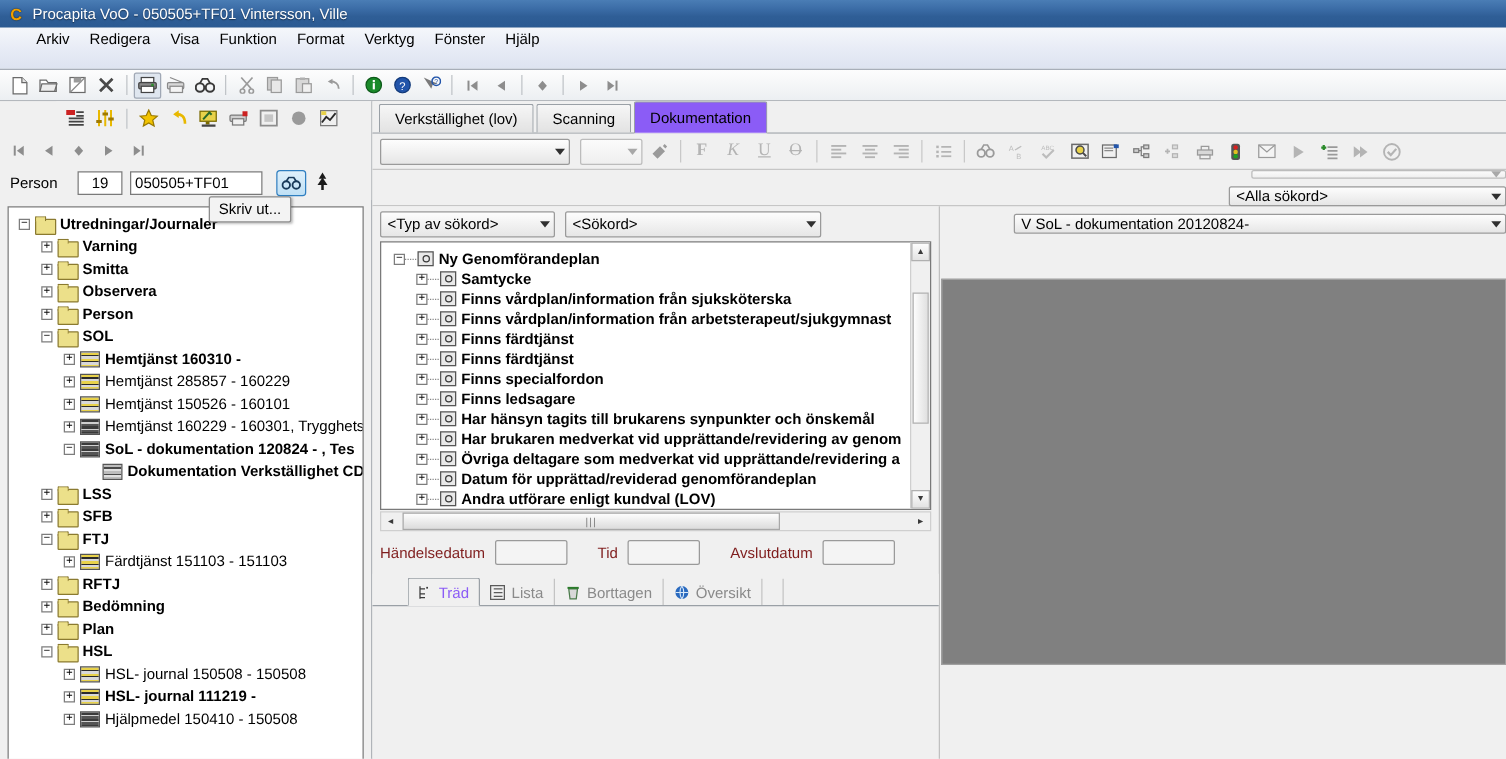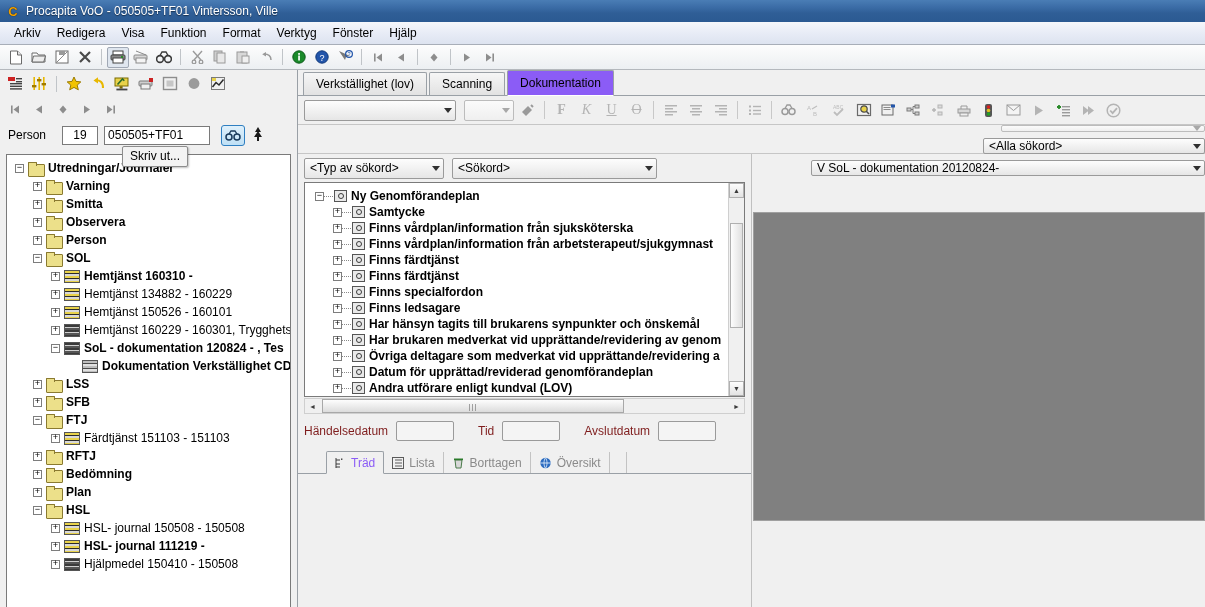--- a/index.html
+++ b/index.html
@@ -27,25 +27,25 @@
     margin-right: 5px;
     display: inline-flex; align-items: center; justify-content: center;
     font-weight: bold; font-size: 13px;
     color: #f0a000;
     text-shadow: 0 0 1px #000;
   }
   #titlebar .ttext { text-shadow: 0 1px 1px rgba(0,0,0,.5); }
 
   
   #menubar {
-    height: 23px;
+    height: 34px;
     background: linear-gradient(to bottom, #f5f7fb 0%, #e8ecf6 50%, #dde3f0 100%);
     border-bottom: 1px solid #a8aeb8;
-    display: flex; align-items: center;
-    padding-left: 6px;
+    display: flex; align-items: flex-start;
+    padding-left: 21px;
   }
   #menubar .mi {
     padding: 2px 8px;
     font-size: 12px;
     color: #000;
     cursor: default;
   }
 
   
   #maintoolbar {
@@ -76,20 +76,21 @@
     position: relative;
     display: flex; flex-direction: column;
   }
   #lefttoolbar1 {
     height: 27px;
     display: flex; align-items: center;
     padding-left: 4px;
     gap: 2px;
     position: relative;
     background: #f0f0f0;
+    margin-left: 45px;
   }
   #lefttoolbar2 {
     height: 24px;
     display: flex; align-items: center;
     padding-left: 6px;
     gap: 6px;
     background: #f0f0f0;
   }
   .navbtn {
     width: 18px; height: 16px;
@@ -742,21 +743,21 @@
             <span class="bold">SOL</span>
           </div>
           <div class="trow ind2">
             <span class="exp">+</span>
             <span class="docicon"></span>
             <span class="bold">Hemtjänst 160310 -</span>
           </div>
           <div class="trow ind2">
             <span class="exp">+</span>
             <span class="docicon"></span>
-            <span>Hemtjänst 134882 - 160229</span>
+            <span>Hemtjänst 285857 - 160229</span>
           </div>
           <div class="trow ind2">
             <span class="exp">+</span>
             <span class="docicon"></span>
             <span>Hemtjänst 150526 - 160101</span>
           </div>
           <div class="trow ind2">
             <span class="exp">+</span>
             <span class="docicon dark"></span>
             <span>Hemtjänst 160229 - 160301, Trygghetslarm</span>

